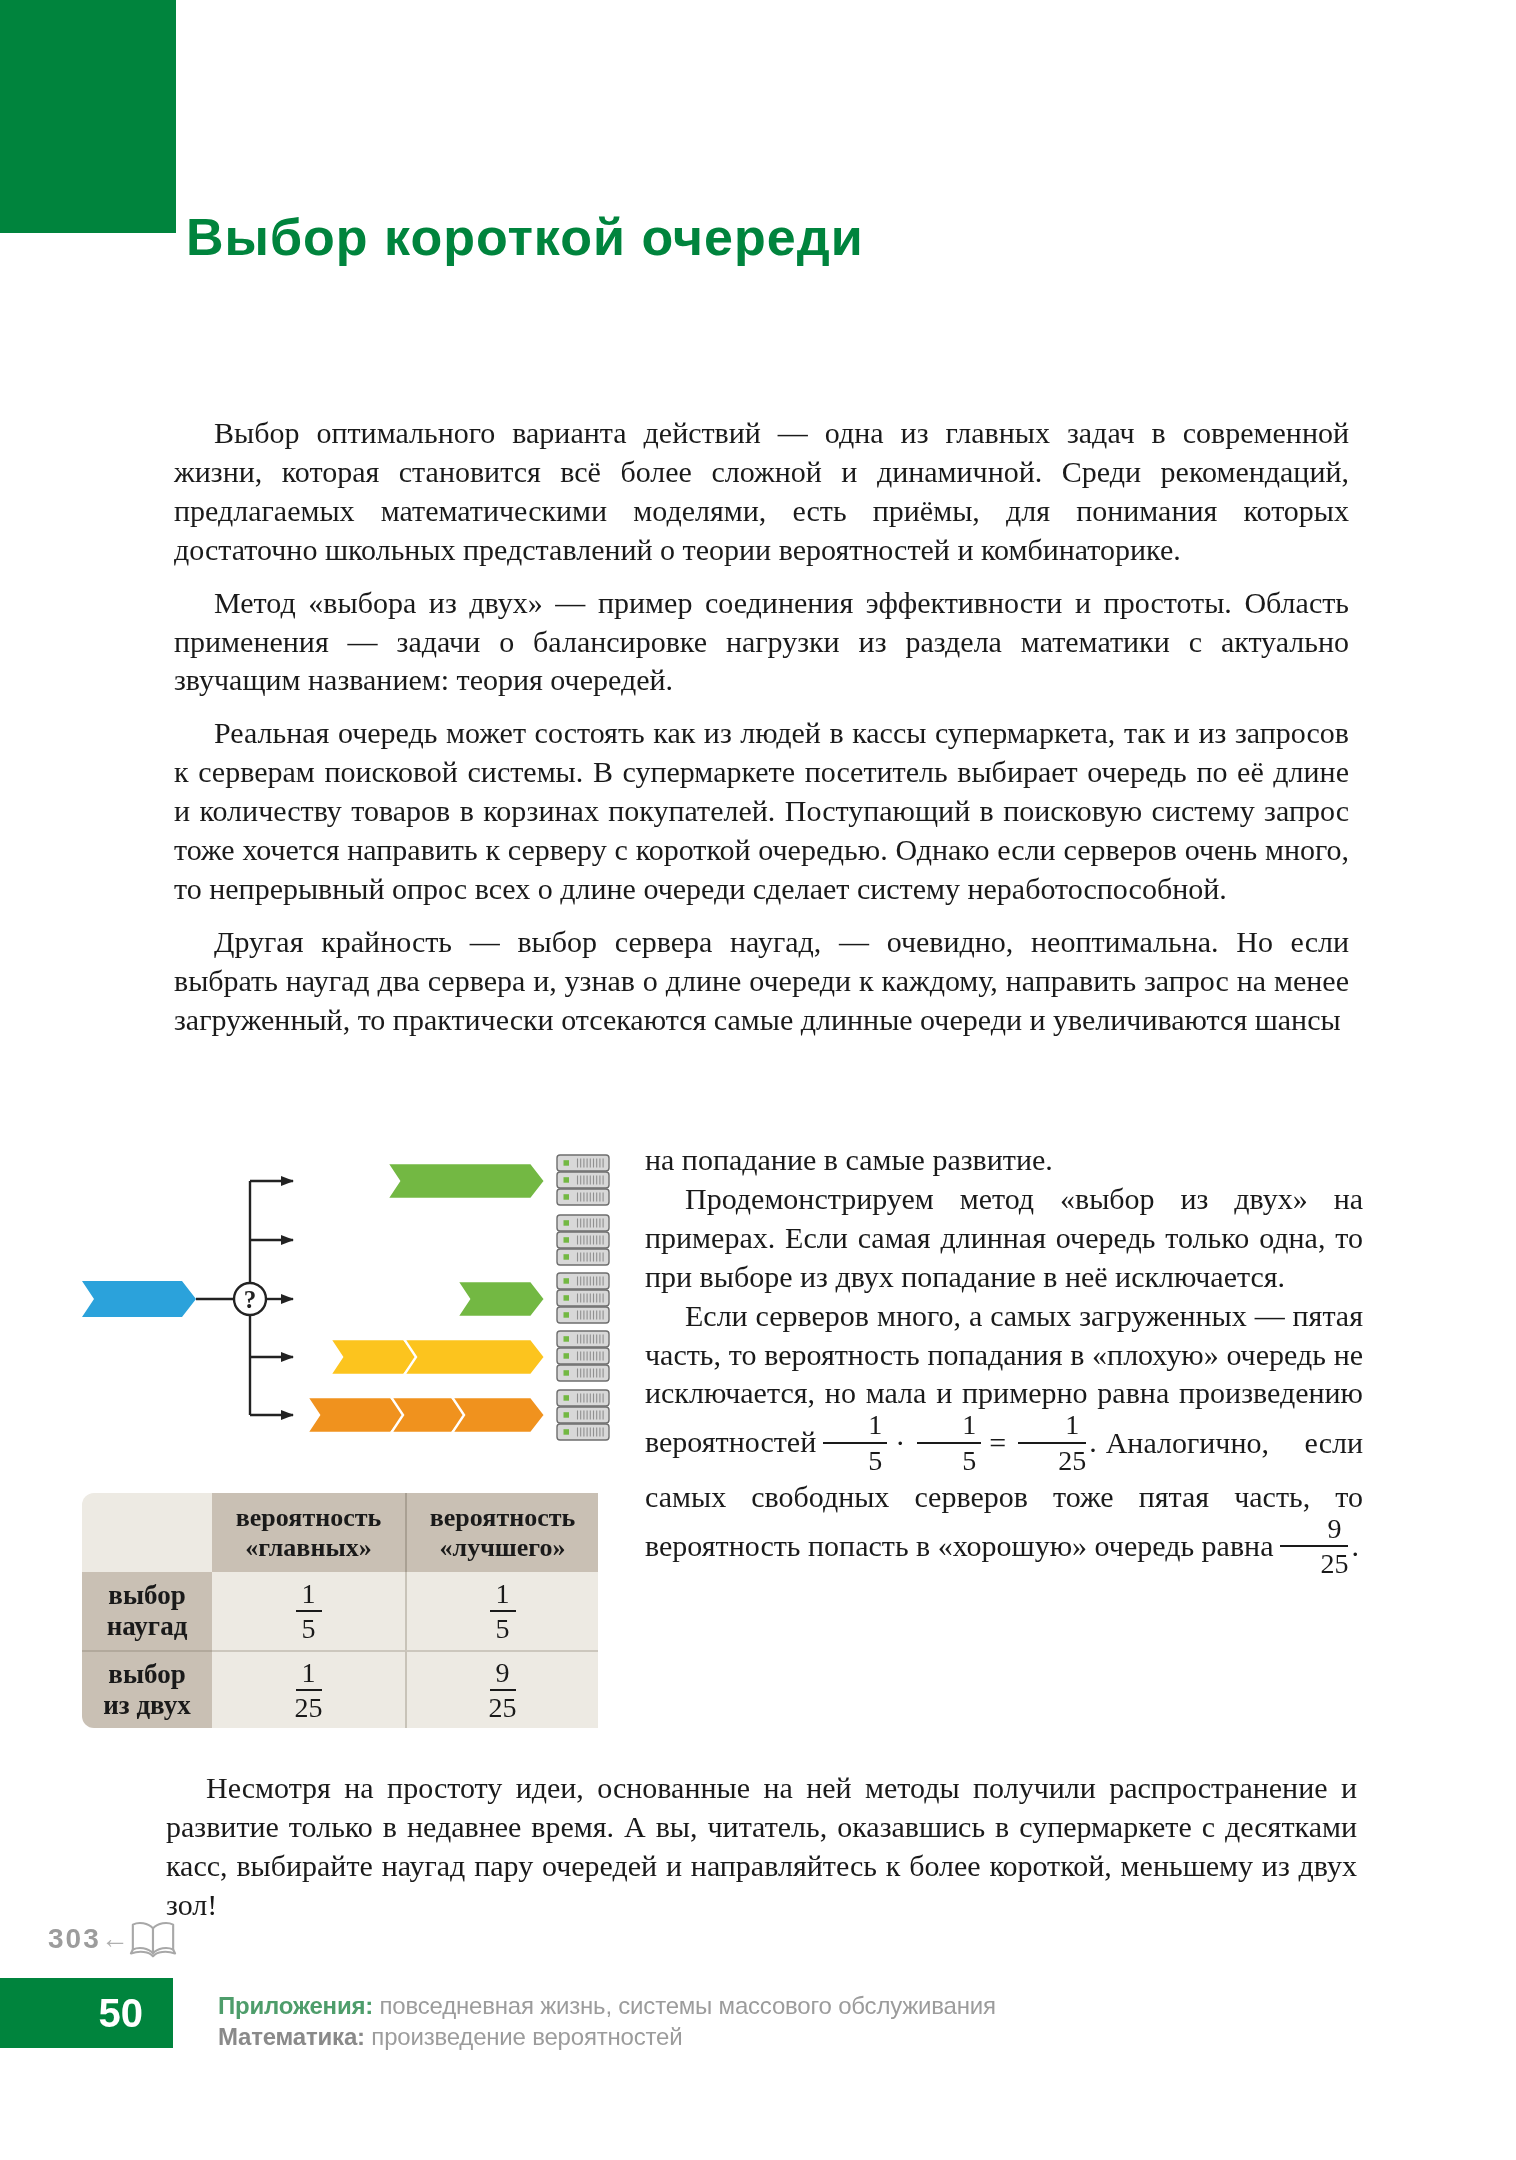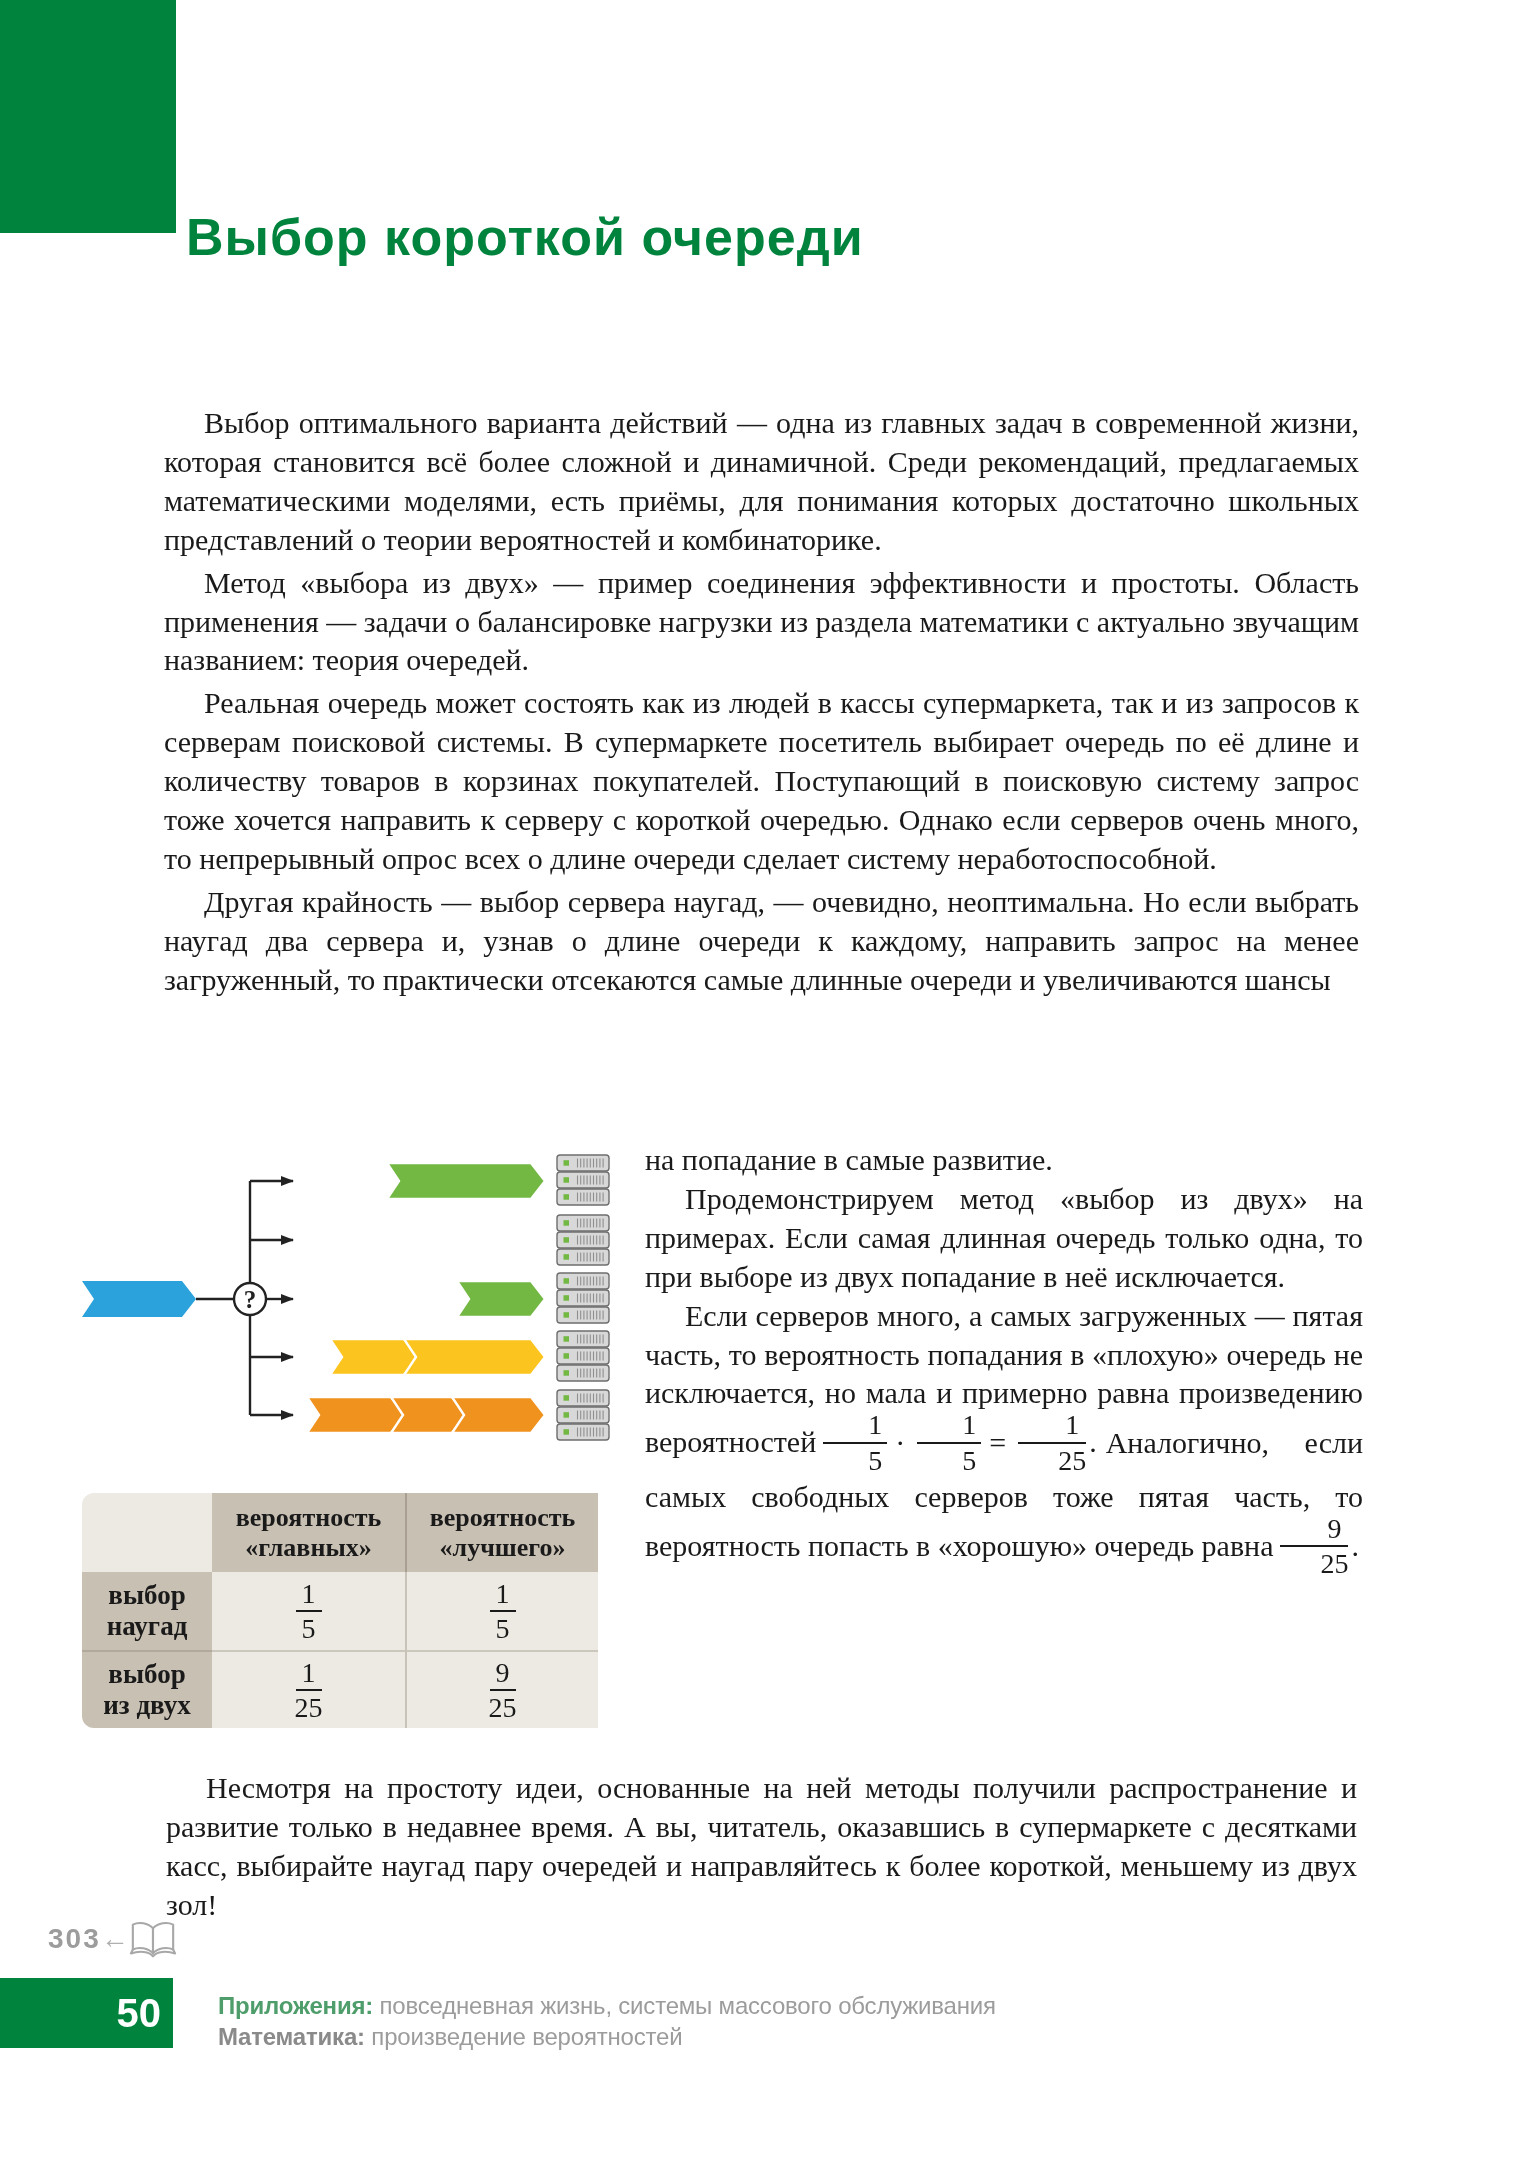--- a/index.html
+++ b/index.html
@@ -18,21 +18,21 @@
     --srv-b:#6E6E6E;
   }
   html,body{margin:0;padding:0;background:#fff}
   .page{position:relative;width:1516px;height:2160px;background:#fff;overflow:hidden;
         font-family:"Liberation Serif",serif;color:var(--ink)}
   .green-block{position:absolute;left:0;top:0;width:176px;height:233px;background:var(--green)}
   .title{position:absolute;left:186px;top:174px;font-family:"Liberation Sans",sans-serif;
          font-weight:bold;font-size:52px;letter-spacing:1px;color:var(--green);white-space:nowrap;line-height:1.1}
   .body-text{position:absolute;left:160px;top:400px;width:1203px;
              font-size:30px;line-height:38.9px;text-align:justify}
-  .body-text p{margin:4px;text-indent:40px}
+  .body-text p{margin:14px;text-indent:40px}
   .wrap-right{position:absolute;left:645px;top:1141px;width:718px;
               font-size:30px;line-height:38.9px;text-align:justify}
   .wrap-right p{margin:0}
   .wrap-right p.indent{text-indent:40px}
   .closing{position:absolute;left:160px;top:1763px;width:1203px;
            font-size:30px;line-height:38.9px;text-align:justify}
   .closing p{margin:6px;text-indent:40px}
   .frac{display:inline-flex;flex-direction:column;vertical-align:middle;text-align:center;
         font-size:28px;line-height:1.05;margin:0 3px 0 7px;transform:translateY(-3px)}
   .frac .num{border-bottom:2.5px solid var(--ink);padding:0 5px 2px}
@@ -54,21 +54,21 @@
   .r2cell{border-top:2px solid #CCC7BD}
   .tfrac{display:flex;flex-direction:column;align-items:center;line-height:1.05}
   .tfrac .num{border-bottom:2.5px solid var(--ink);padding:0 6px 2px}
   .tfrac .den{padding-top:2px}
   
   .backref{position:absolute;left:48px;top:1918px;display:flex;align-items:center;gap:0;
            color:var(--gray);font-family:"Liberation Sans",sans-serif}
   .backref .num{font-weight:bold;font-size:28px;letter-spacing:2px}
   .backref .arrow{font-size:28px;color:#B0B0B0;line-height:1}
   .pagenum-bar{position:absolute;left:0;top:1978px;width:173px;height:70px;background:var(--green);
-               display:flex;align-items:center;justify-content:flex-end;padding-right:12px;box-sizing:border-box}
+               display:flex;align-items:center;justify-content:flex-end;padding-right:30px;box-sizing:border-box}
   .pagenum-bar span{color:#fff;font-family:"Liberation Sans",sans-serif;font-weight:bold;font-size:40px}
   .footer-text{position:absolute;left:218px;top:1990px;font-family:"Liberation Sans",sans-serif;
                font-size:24px;line-height:31px;letter-spacing:-0.2px;color:var(--gray)}
   .footer-text .lbl1{font-weight:bold;color:var(--fgreen)}
   .footer-text .lbl2{font-weight:bold;color:var(--gray-d)}
 </style>
 </head>
 <body>
 
 <div class="page">

